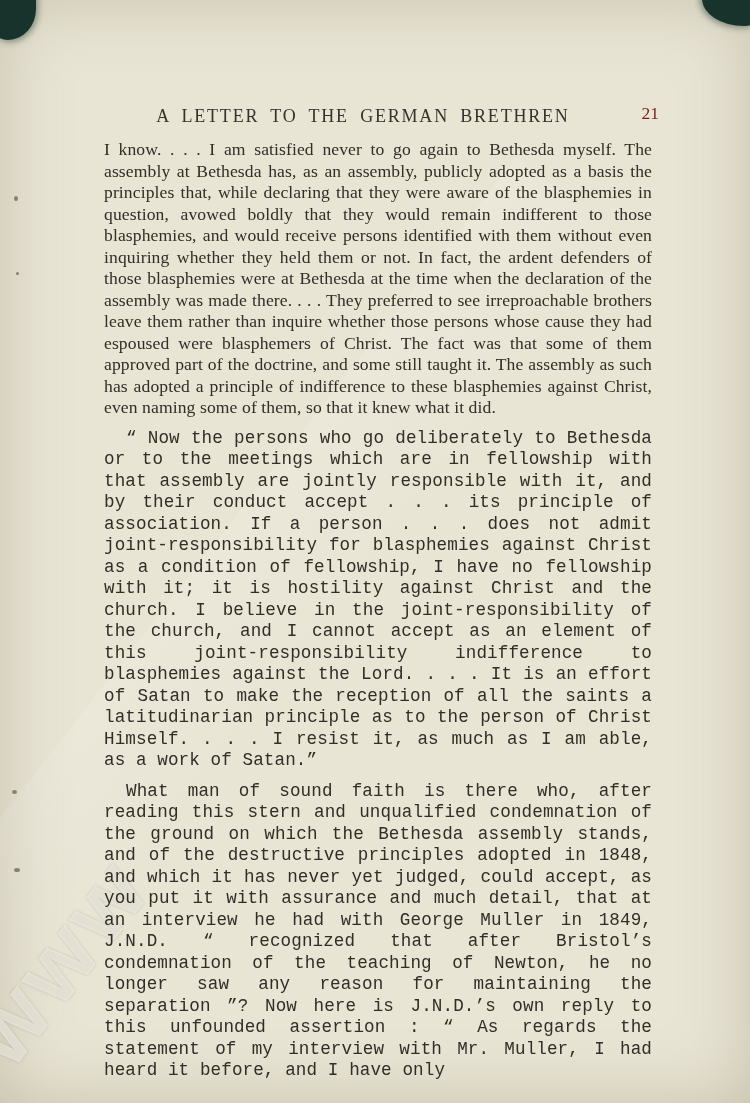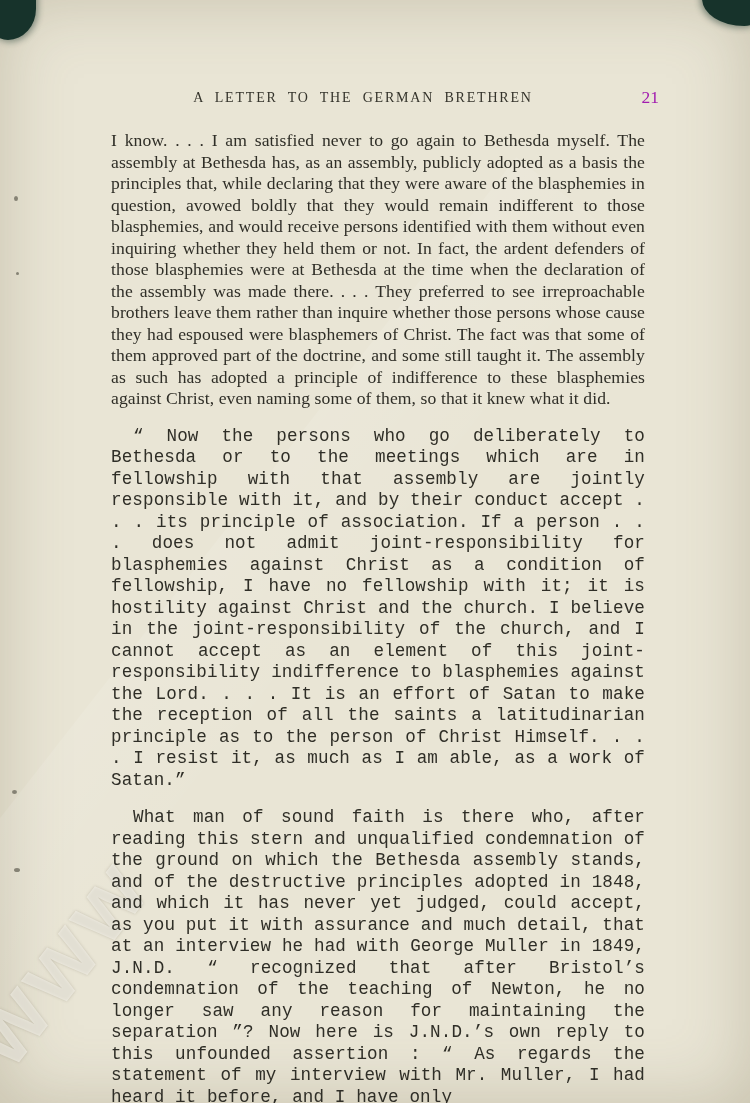--- a/index.html
+++ b/index.html
@@ -64,34 +64,35 @@
     color: #2f2e27;
   }
   .header {
     position: relative;
     height: 24px;
     margin-bottom: 8px;
   }
   .title {
     display: block;
     text-align: center;
-    font-size: 14px;
+    font-size: 18px;
     letter-spacing: 1.8px;
     word-spacing: 5px;
     color: #34332b;
     padding-right: 30px;
+    margin-top: 16px;
   }
   .pagenum {
     position: absolute;
     right: 2px; top: -3px;
     font-size: 17.5px;
-    color: #a21caf;
+    color: #7f1d1d;
   }
   .para {
-    margin: 16px;
+    margin: 9px;
     font-size: 17.6px;
     line-height: 21.5px;
     text-align: justify;
     letter-spacing: 0.1px;
   }
   .para.indent { text-indent: 22px; font-family: Liberation Mono, monospace; }
 </style>
 </head>
 <body>
 

